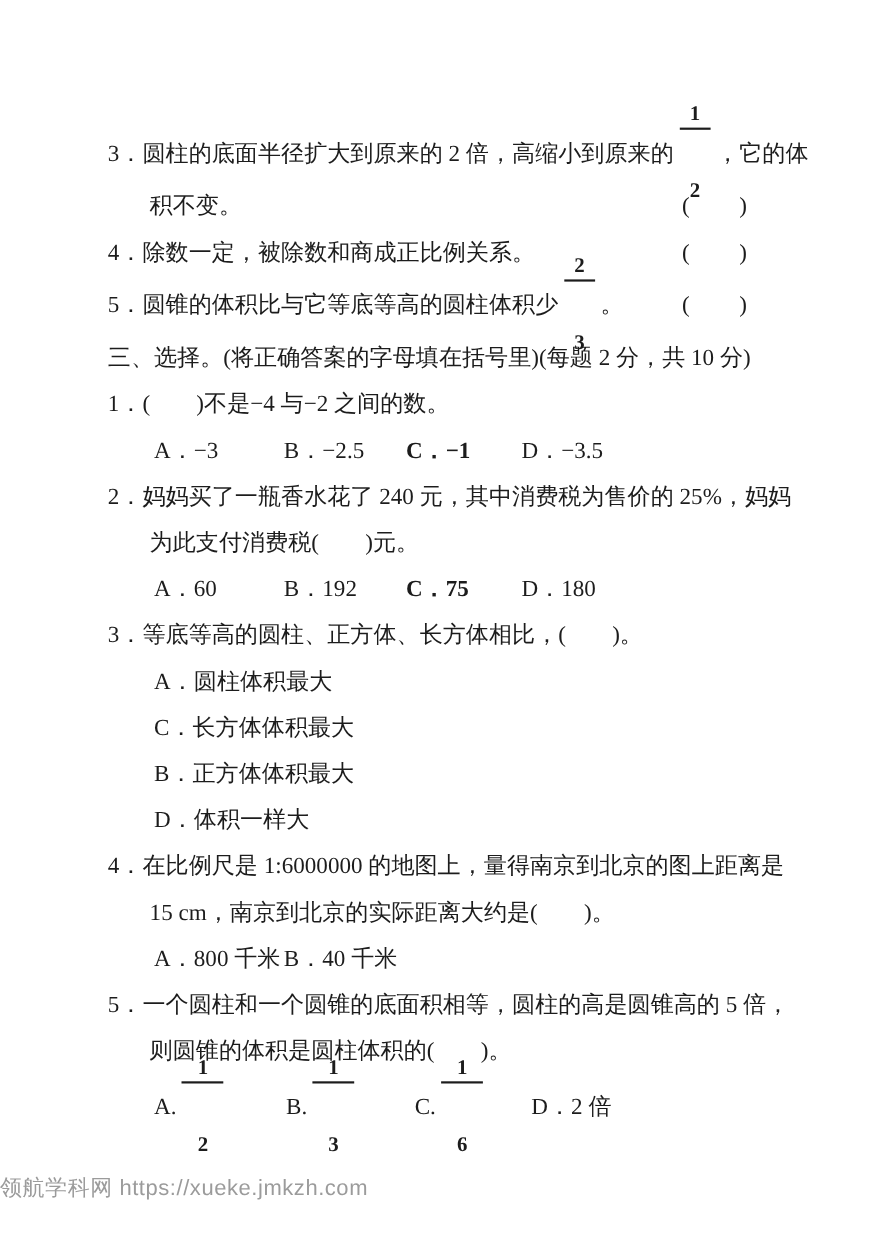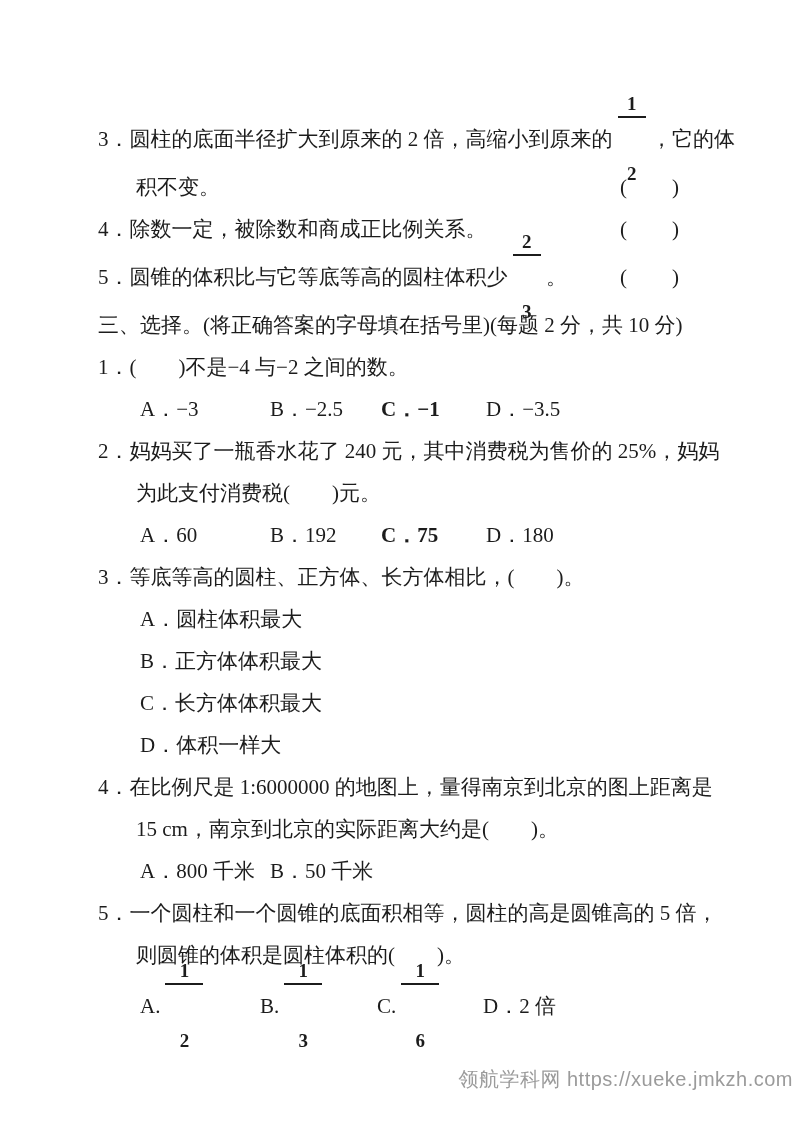--- a/index.html
+++ b/index.html
@@ -37,32 +37,32 @@
     vertical-align:middle;
     text-align:center;
     font-weight:bold;
     font-size:19px;
     line-height:1.15;
     margin:0 5px;
   }
   .frac .num { display:block; border-bottom:2px solid #1c1c1c; padding:0 4px 1px; }
   .frac .den { display:block; padding-top:1px; }
   .opt-c1 { display:inline-block; width:118px; }
-  .opt-c2 { display:inline-block; width:111px;margin-left:12px; }
+  .opt-c2 { display:inline-block; width:111px; }
   .opt-c3 { display:inline-block; width:105px;font-weight:bold; }
   .opt-group { display:flex; align-items:center; }
   .g1 { width:120px; }
   .g2 { width:117px; }
   .g3 { width:106px; }
   .q5opts { height:60px; }
   .footer {
     position:absolute;
     left:0; top:1066px;
     width:793px;
-    text-align:right;
+    text-align:left;
     font-family:"Liberation Sans","DejaVu Sans",sans-serif;
     font-size:20px;
     color:#9b9b9b;
     letter-spacing:0.5px;
   }
 </style>
 </head>
 <body>
 
 <div class="doc">
@@ -122,38 +122,38 @@
     <span>D．180</span>
   </div>
 
   <div class="line plain-line">
     <span>3．等底等高的圆柱、正方体、长方体相比，(　　)。</span>
   </div>
   <div class="line plain-line opts-indent">
     <span>A．圆柱体积最大</span>
   </div>
   <div class="line plain-line opts-indent">
-    <span>B．正方体体积最大</span>
+    <span>C．长方体体积最大</span>
   </div>
   <div class="line plain-line opts-indent">
-    <span>C．长方体体积最大</span>
+    <span>B．正方体体积最大</span>
   </div>
   <div class="line plain-line opts-indent">
     <span>D．体积一样大</span>
   </div>
 
   <div class="line plain-line">
     <span>4．在比例尺是 1:6000000 的地图上，量得南京到北京的图上距离是</span>
   </div>
   <div class="line plain-line indent">
     <span>15 cm，南京到北京的实际距离大约是(　　)。</span>
   </div>
   <div class="line plain-line opts-indent">
     <span class="opt-c1">A．800 千米</span>
-    <span class="opt-c2">B．50 千米</span>
+    <span class="opt-c2">B．40 千米</span>
   </div>
 
   <div class="line plain-line">
     <span>5．一个圆柱和一个圆锥的底面积相等，圆柱的高是圆锥高的 5 倍，</span>
   </div>
   <div class="line plain-line indent">
     <span>则圆锥的体积是圆柱体积的(　　)。</span>
   </div>
   <div class="line q5opts opts-indent">
     <span class="opt-group g1">

